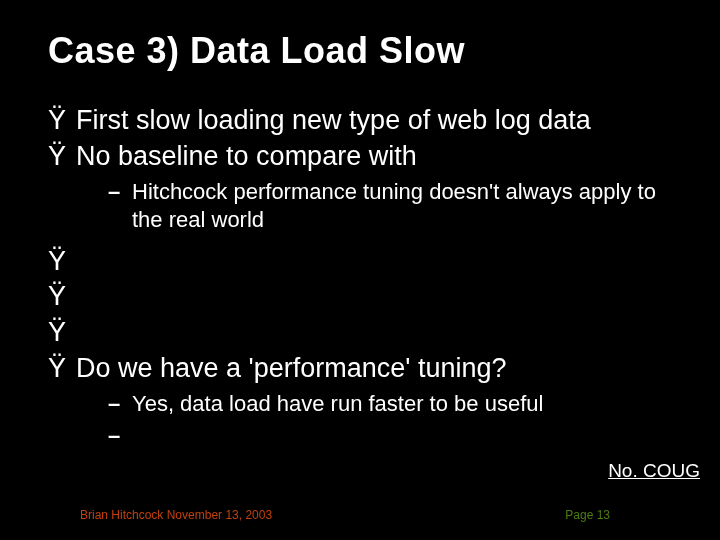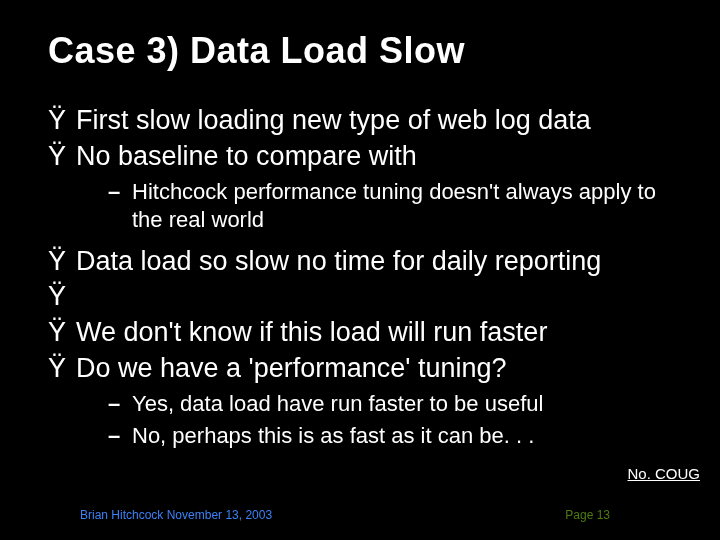--- a/index.html
+++ b/index.html
@@ -63,30 +63,30 @@
     left: 0;
     right: 0;
     bottom: 56px;
     height: 20px;
     background: #000;
   }
   .nocoug {
     position: absolute;
     right: 20px;
     bottom: 58px;
-    font-size: 15px;
+    font-size: 19px;
     text-decoration: underline;
     color: #fff;
   }
   .author {
     position: absolute;
     left: 80px;
     bottom: 18px;
     font-size: 12px;
-    color: #3b82f6;
+    color: #c2410c;
   }
   .pagenum {
     position: absolute;
     right: 110px;
     bottom: 18px;
     font-size: 12px;
     color: #4d7c0f;
   }
 </style>
 </head>
@@ -106,40 +106,37 @@
       <span class="mark">Ÿ</span>
       <span>No baseline to compare with</span>
     </div>
     <div class="sub">
       <span class="dash">–</span>
       <span>Hitchcock performance tuning doesn't always apply to the real world</span>
     </div>
     <div class="gap"></div>
     <div class="bul1">
       <span class="mark">Ÿ</span>
-      <span>Data load so slow no time for daily reporting</span>
     </div>
     <div class="bul1">
       <span class="mark">Ÿ</span>
     </div>
     <div class="bul1">
       <span class="mark">Ÿ</span>
-      <span>We don't know if this load will run faster</span>
     </div>
     <div class="bul1">
       <span class="mark">Ÿ</span>
       <span>Do we have a 'performance' tuning?</span>
     </div>
     <div class="sub">
       <span class="dash">–</span>
       <span>Yes, data load have run faster to be useful</span>
     </div>
     <div class="sub">
       <span class="dash">–</span>
-      <span>No, perhaps this is as fast as it can be. . .</span>
     </div>
 
   </div>
 
   <div class="footer-bar"></div>
   <div class="nocoug">No. COUG</div>
   <div class="author">Brian Hitchcock  November 13, 2003</div>
   <div class="pagenum">Page 13</div>
 
 </div>

